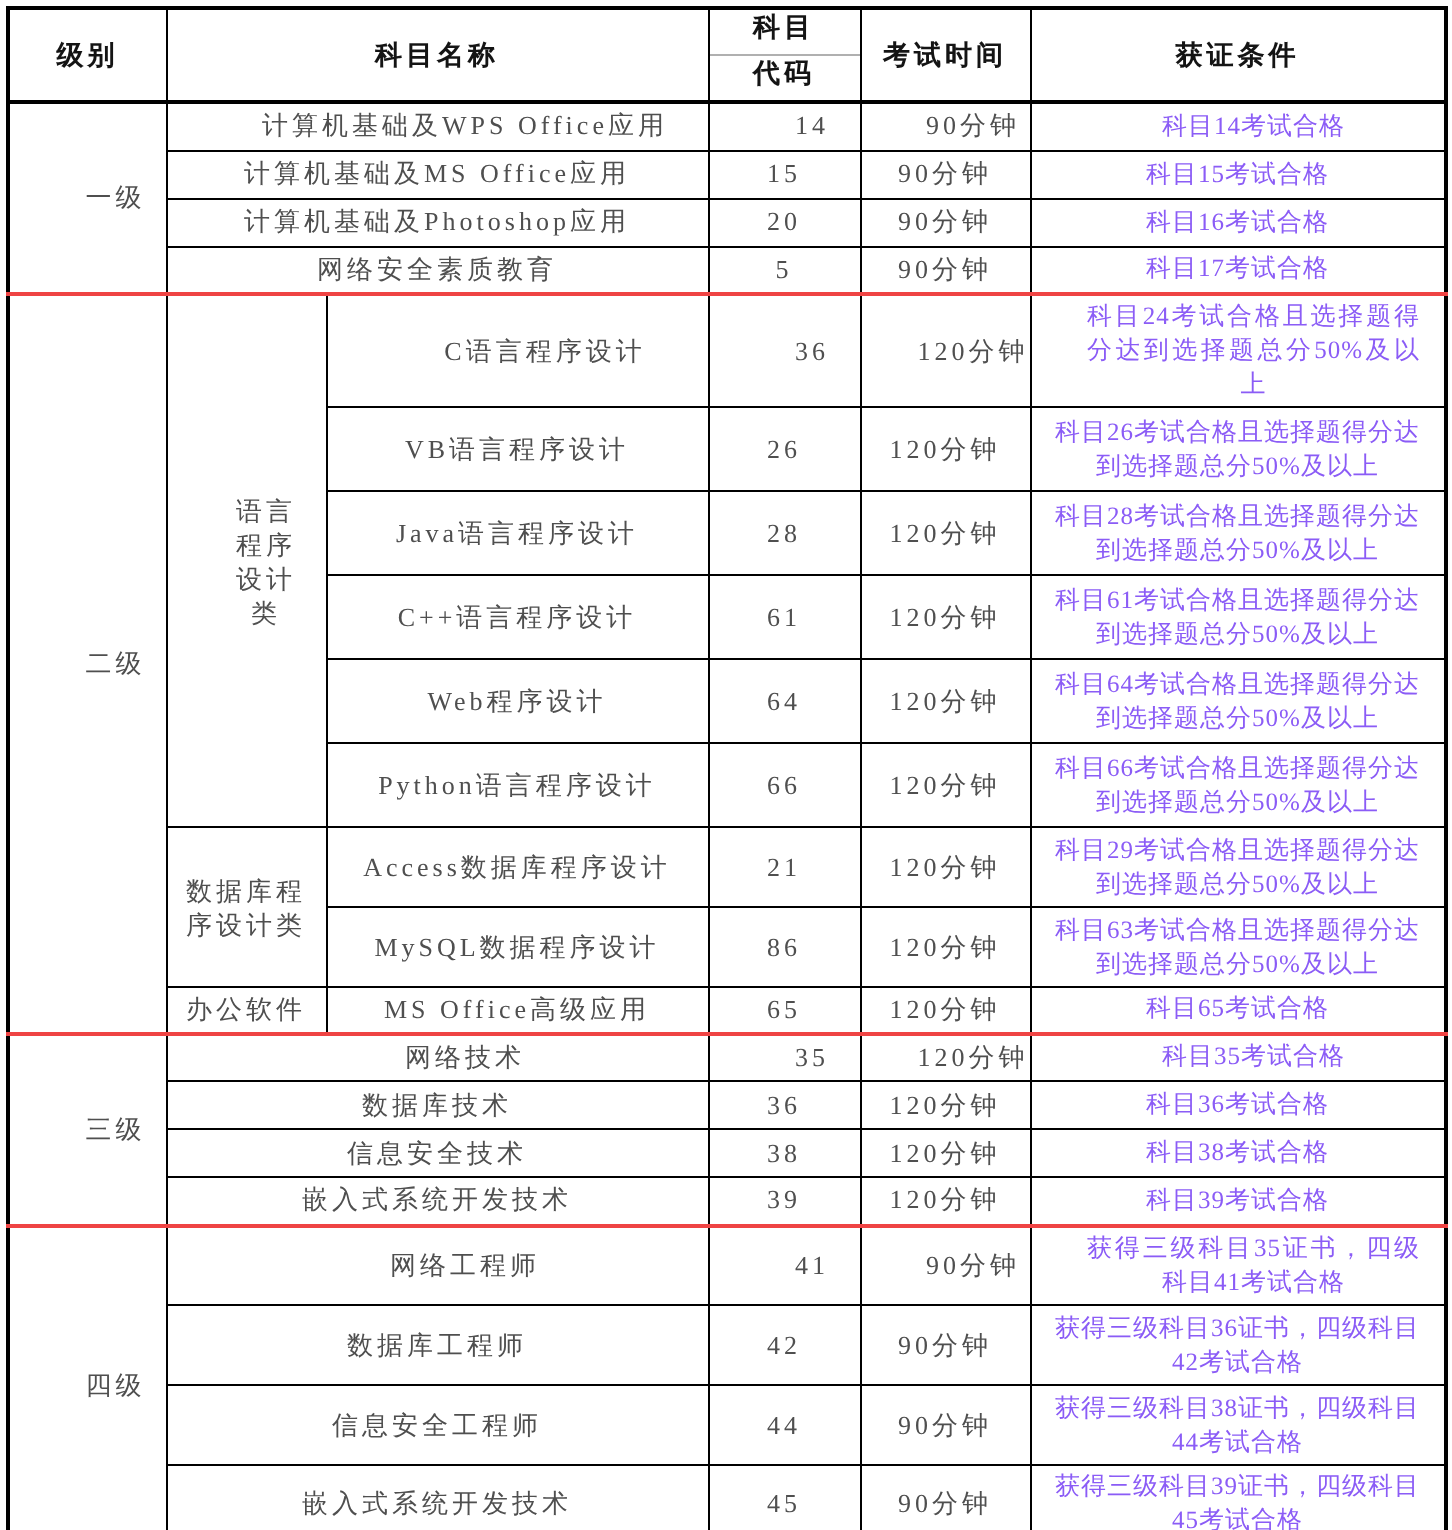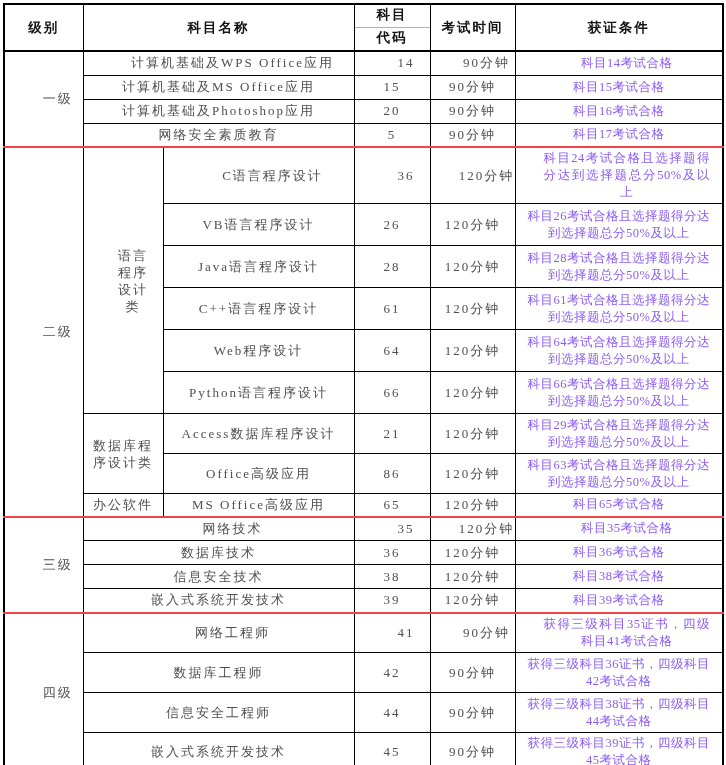--- a/index.html
+++ b/index.html
@@ -156,21 +156,21 @@
   </tr>
 
   <tr class="h40">
     <td rowspan="2" class="cat">数据库程序设计类</td>
     <td>Access数据库程序设计</td>
     <td>21</td>
     <td>120分钟</td>
     <td class="cond">科目29考试合格且选择题得分达到选择题总分50%及以上</td>
   </tr>
   <tr class="h40">
-    <td>Office高级应用</td>
+    <td>MySQL数据程序设计</td>
     <td>86</td>
     <td>120分钟</td>
     <td class="cond">科目63考试合格且选择题得分达到选择题总分50%及以上</td>
   </tr>
 
   <tr class="h24">
     <td class="cat">办公软件</td>
     <td>MS Office高级应用</td>
     <td>65</td>
     <td>120分钟</td>

